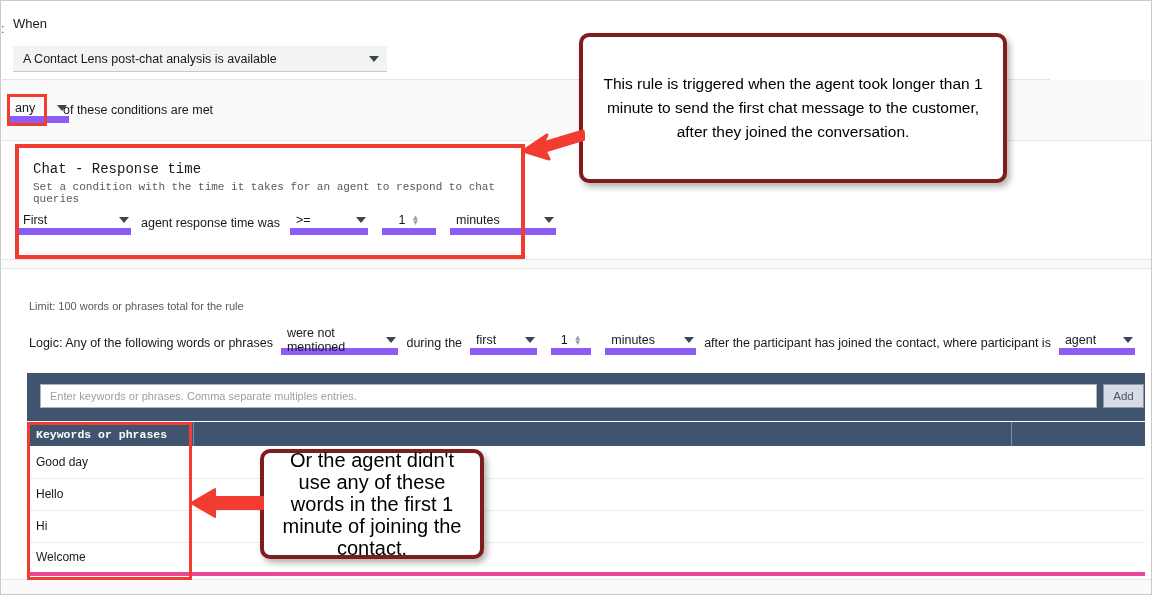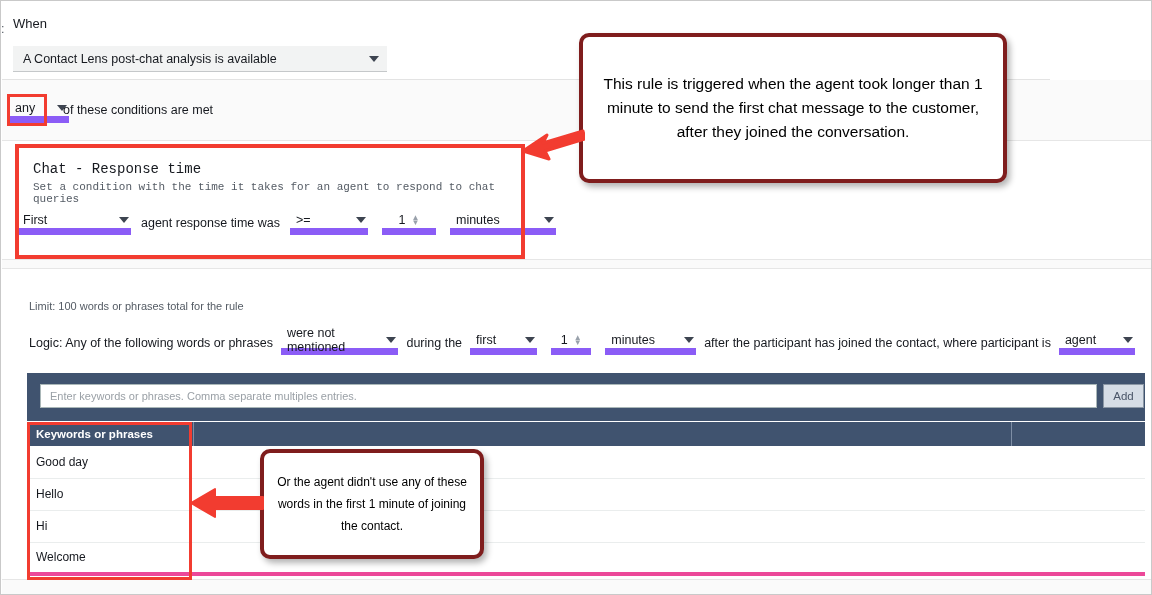--- a/index.html
+++ b/index.html
@@ -230,20 +230,21 @@
   .kw-table th {
     background: #40536f;
     color: #ffffff;
     font-size: 11.5px;
     text-align: left;
     font-weight: bold;
     height: 24px;
     padding: 0 0 0 9px;
     border-right: 1px solid #7e8ea5;
     box-sizing: border-box;
+    font-family: Liberation Mono, monospace;
   }
   .kw-table th.last { border-right: none; }
   .kw-table td {
     height: 32px;
     font-size: 12px;
     color: #16191f;
     padding: 0 0 0 9px;
     border-bottom: 1px solid #eaeded;
     background: #ffffff;
     box-sizing: border-box;
@@ -404,21 +405,21 @@
   <div class="hl hl-thin" style="left:26px; top:421px; width:165px; height:158px;"></div>
 
   <div class="callout" style="left:578px; top:32px; width:428px; height:150px; font-size:15.5px; line-height:24px;">
     <span class="txt">This rule is triggered when the agent took longer than 1 minute to send the first chat message to the customer, after they joined the conversation.</span>
   </div>
 
   <svg class="arrow-svg" style="left:520px; top:128px;" width="64" height="40" viewBox="0 0 64 40">
     <polygon points="2,22 26,6 22,14 62,2 64,10 24,22 28,30" fill="#f23c30" stroke="#f23c30" stroke-width="3" stroke-linejoin="round"></polygon>
   </svg>
 
-  <div class="callout" style="left:259px; top:448px; width:224px; height:110px; font-size:12px; line-height:22px;">
+  <div class="callout" style="left:259px; top:448px; width:224px; height:110px; font-size:20px; line-height:22px;">
     <span class="txt">Or the agent didn't use any of these words in the first 1 minute of joining the contact.</span>
   </div>
 
   <svg class="arrow-svg" style="left:188px; top:484px;" width="76" height="36" viewBox="0 0 76 36">
     <polygon points="2,18 26,4 26,12 74,12 74,24 26,24 26,32" fill="#f23c30" stroke="#f23c30" stroke-width="2" stroke-linejoin="round"></polygon>
   </svg>
 
 </div>
 
 </body></html>

